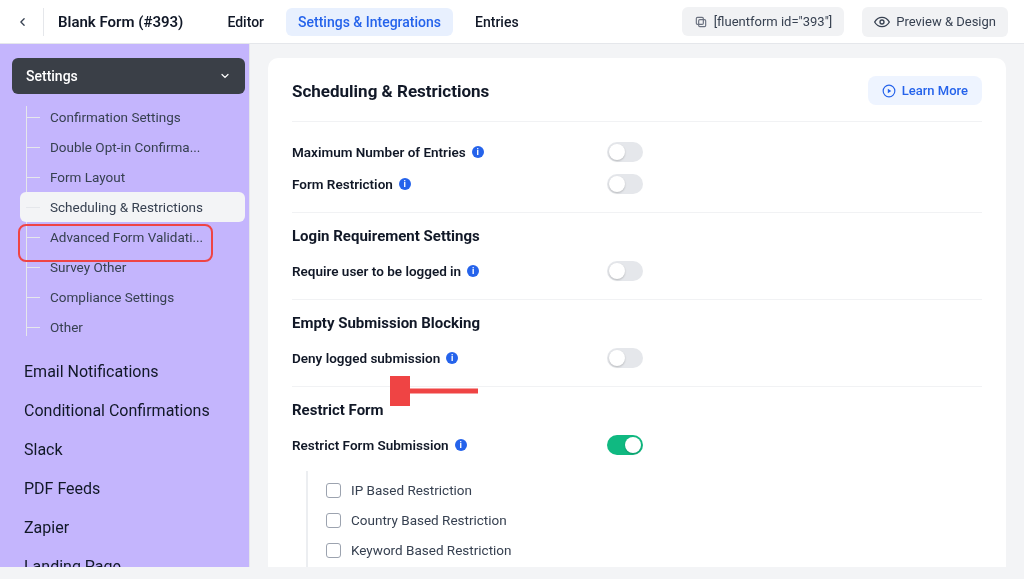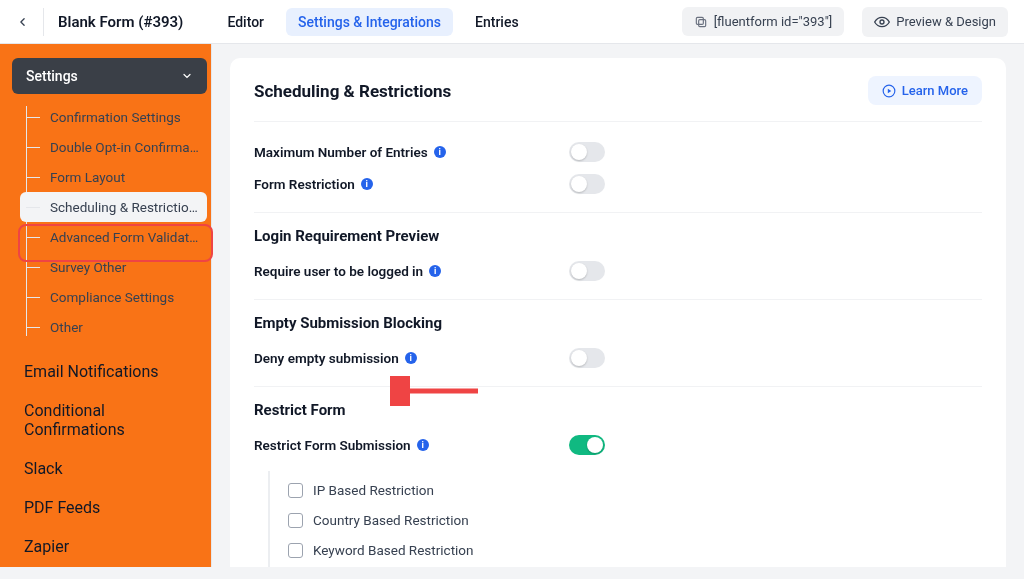--- a/index.html
+++ b/index.html
@@ -70,22 +70,22 @@
   }
 
   
   .layout {
     display: flex;
     height: calc(100% - 56px);
   }
 
   
   .sidebar {
-    width: 212px;
-    background: #f97316;
+    width: 250px;
+    background: #c4b5fd;
     border-right: 1px solid #e5e7eb;
     padding: 14px 4px 10px 12px;
     overflow-y: auto;
   }
   .sidebar-header {
     background: #3a3f47;
     color: #fff;
     border-radius: 6px;
     padding: 10px 14px;
     display: flex;
@@ -360,37 +360,37 @@
             <span>Form Restriction</span>
             <span class="info-icon">i</span>
           </div>
           <div class="toggle">
               <div class="toggle-knob"></div>
             </div>
         </div>
       </div>
 
       <div class="section">
-        <div class="section-title">Login Requirement Preview</div>
+        <div class="section-title">Login Requirement Settings</div>
         <div class="row">
           <div class="row-label">
             <span>Require user to be logged in</span>
             <span class="info-icon">i</span>
           </div>
           <div class="toggle">
               <div class="toggle-knob"></div>
             </div>
         </div>
       </div>
 
       <div class="section">
         <div class="section-title">Empty Submission Blocking</div>
         <div class="row">
           <div class="row-label">
-            <span>Deny empty submission</span>
+            <span>Deny logged submission</span>
             <span class="info-icon">i</span>
           </div>
           <div class="toggle">
               <div class="toggle-knob"></div>
             </div>
         </div>
       </div>
 
       <div class="section">
         <div class="section-title">Restrict Form</div>

